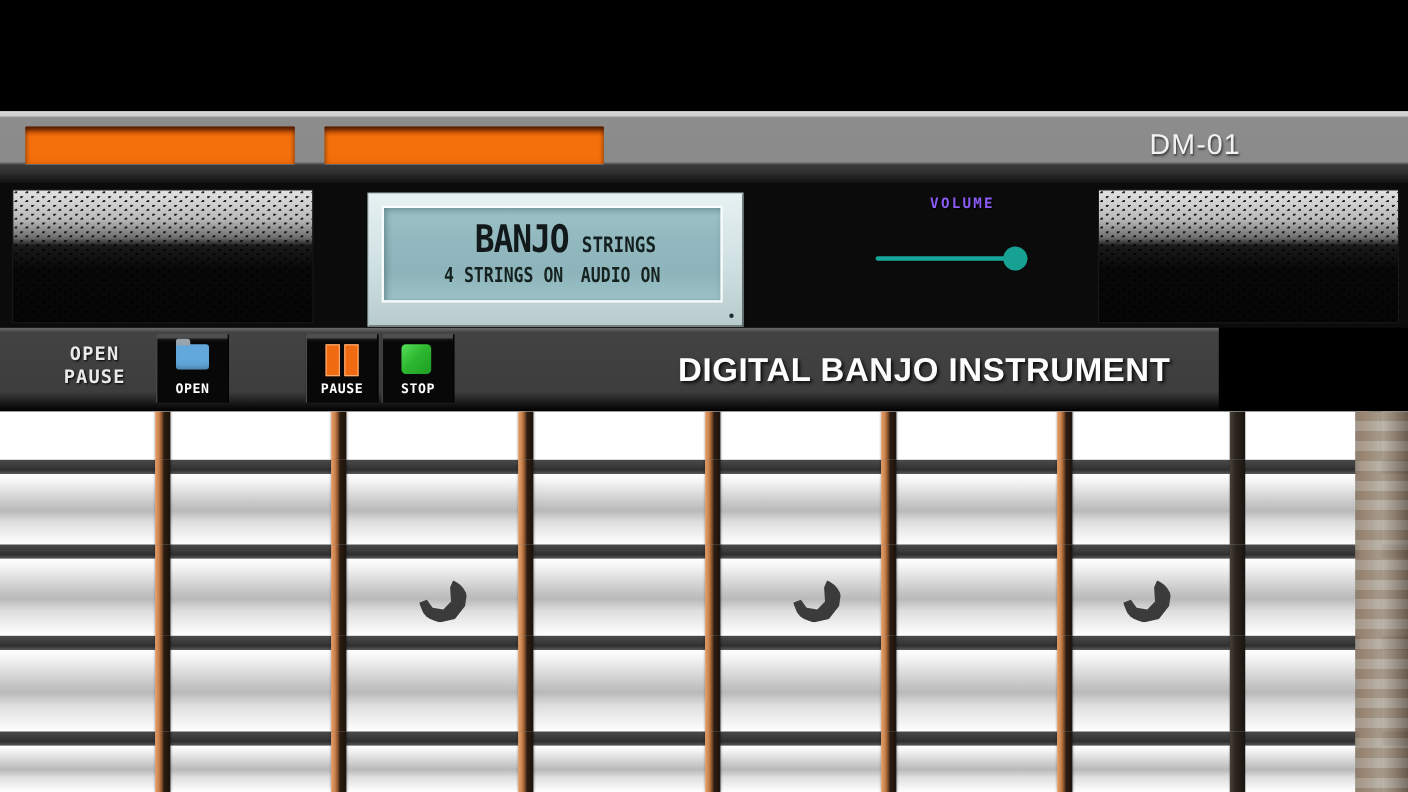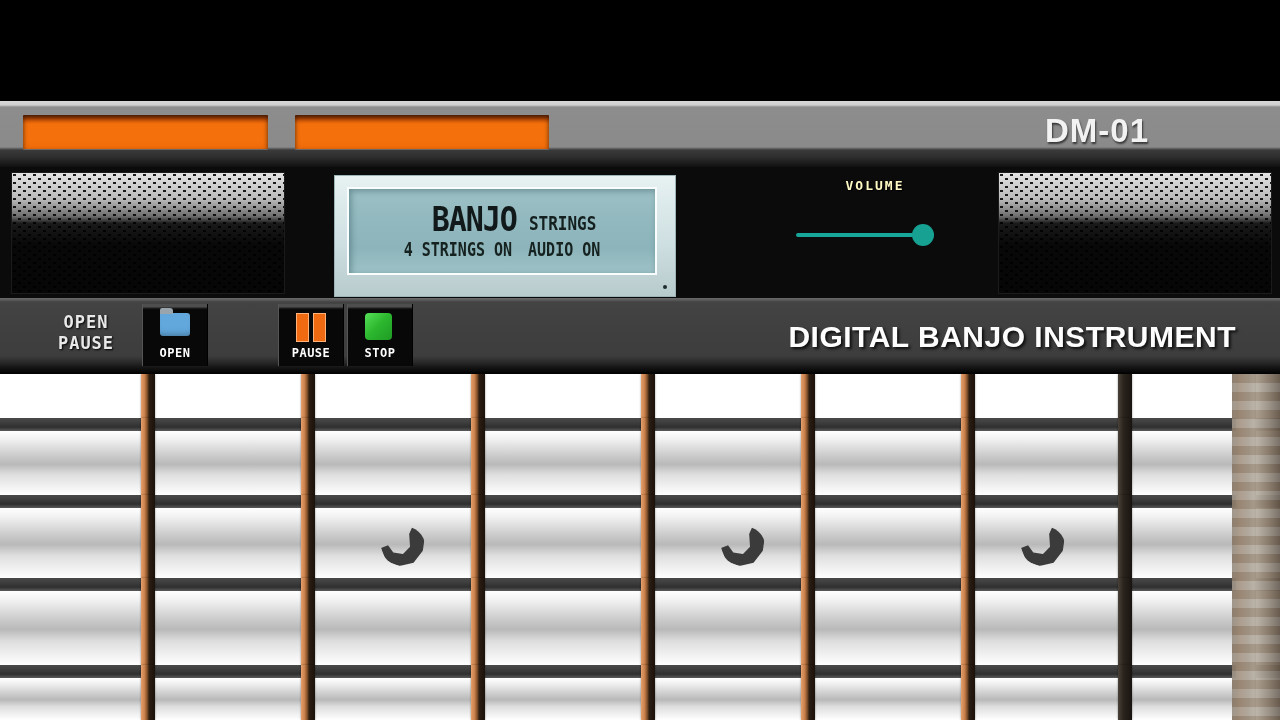--- a/index.html
+++ b/index.html
@@ -17,21 +17,21 @@
     background:linear-gradient(to bottom,#b44405 0px,#c94e05 3px,#f4700c 9px,#f4700c 26px,#ef6a0a 34px);
     box-shadow:inset 0 3px 5px rgba(0,0,0,.65), 0 1px 0 rgba(255,255,255,.18);}
   .slot1{left:13px;width:245px;}
   .slot2{left:285px;width:254px;}
   .slot3{left:568px;width:437px;}
   .slot3 .slot-text{position:absolute;left:15px;top:50%;transform:translateY(-50%);
     color:#fff;font-size:20px;font-weight:bold;letter-spacing:.6px;
     text-shadow:1px 1px 1px rgba(0,0,0,.55);white-space:nowrap;}
   .model-no{position:absolute;left:1035px;top:2px;width:210px;height:46px;
     display:flex;align-items:center;justify-content:flex-start;
-    color:#f2f2f2;font-size:33px;font-weight:bold;letter-spacing:1px;
+    color:#f2f2f2;font-size:26px;font-weight:normal;letter-spacing:1px;
     text-shadow:1px 2px 2px rgba(0,0,0,.6);}
 
   
   .console{position:absolute;left:0;top:167px;width:1280px;height:131px;background:#0b0b0b;}
   .speaker{position:absolute;top:5px;height:120px;overflow:hidden;border:1px solid #1b1b1b;
     background:#080808;}
   .speaker .sheen{position:absolute;inset:0;
     background:linear-gradient(to bottom,#e3e3e3 0%,#b9b9b9 22%,#6d6d6d 36%,#1a1a1a 42%,#080808 60%,#060606 100%);}
   .speaker .holes{position:absolute;left:0;top:0;right:0;bottom:0;
     background-image:radial-gradient(ellipse 2.6px 1.3px at 2.5px 2px, rgba(0,0,0,.92) 0 60%, rgba(0,0,0,0) 62%),
@@ -50,28 +50,28 @@
   .lcd-row1{position:absolute;left:0;right:0;top:12px;display:flex;align-items:baseline;justify-content:center;gap:12px;padding-left:24px;}
   .lcd-big{font-family:"DejaVu Sans Mono","Liberation Mono",monospace;font-size:30px;font-weight:bold;
     color:#12191a;letter-spacing:-1px;transform:scaleY(1.15);}
   .lcd-small{font-family:"DejaVu Sans Mono","Liberation Mono",monospace;font-size:16px;font-weight:bold;
     color:#14201f;letter-spacing:0px;transform:scaleY(1.2);}
   .lcd-row2{position:absolute;left:0;right:0;top:52px;display:flex;justify-content:center;gap:16px;
     font-family:"DejaVu Sans Mono","Liberation Mono",monospace;font-size:15px;font-weight:bold;
     color:#16221f;transform:scaleY(1.25);}
 
   .volume-wrap{position:absolute;left:760px;top:176px;width:230px;height:90px;}
-  .volume-label{position:absolute;left:0;right:0;top:2px;text-align:center;color:#fef9c3;
+  .volume-label{position:absolute;left:0;right:0;top:2px;text-align:center;color:#8b5cf6;
     font-size:13px;font-weight:bold;letter-spacing:2px;font-family:"DejaVu Sans Mono","Liberation Mono",monospace;
     text-shadow:1px 1px 1px #000;}
   .volume-track{position:absolute;left:36px;top:57px;width:138px;height:4px;background:#17a79a;border-radius:2px;}
   .volume-knob{position:absolute;left:152px;top:48px;width:22px;height:22px;border-radius:50%;background:#16a193;}
 
   
-  .transport{position:absolute;left:0;top:298px;width:1280px;height:76px;
+  .transport{position:absolute;left:0;top:298px;width:1108px;height:76px;
     background:linear-gradient(to bottom,#6b6b6b 0px,#5a5a5a 2px,#434343 4px,#3d3d3d 58px,#2a2a2a 64px,#131313 70px,#000 76px);}
   .open-song{position:absolute;left:36px;top:14px;width:100px;text-align:center;
     color:#e9e9e9;font-size:17px;font-weight:bold;line-height:21px;letter-spacing:1px;
     font-family:"DejaVu Sans Mono","Liberation Mono",monospace;text-shadow:1px 1px 2px #000;}
   .tbtn{position:absolute;top:6px;width:66px;height:62px;background:#080808;
     border-left:1px solid #555;border-right:1px solid #000;
     box-shadow:inset 0 4px 0 -1px #4e4e4e, inset 0 6px 3px -3px #8c8c8c;
     display:flex;flex-direction:column;align-items:center;justify-content:flex-start;padding-top:9px;box-sizing:border-box;}
   .tbtn .tlabel{position:absolute;bottom:6px;left:0;right:0;text-align:center;
     color:#fff;font-size:12px;font-weight:bold;letter-spacing:.5px;

